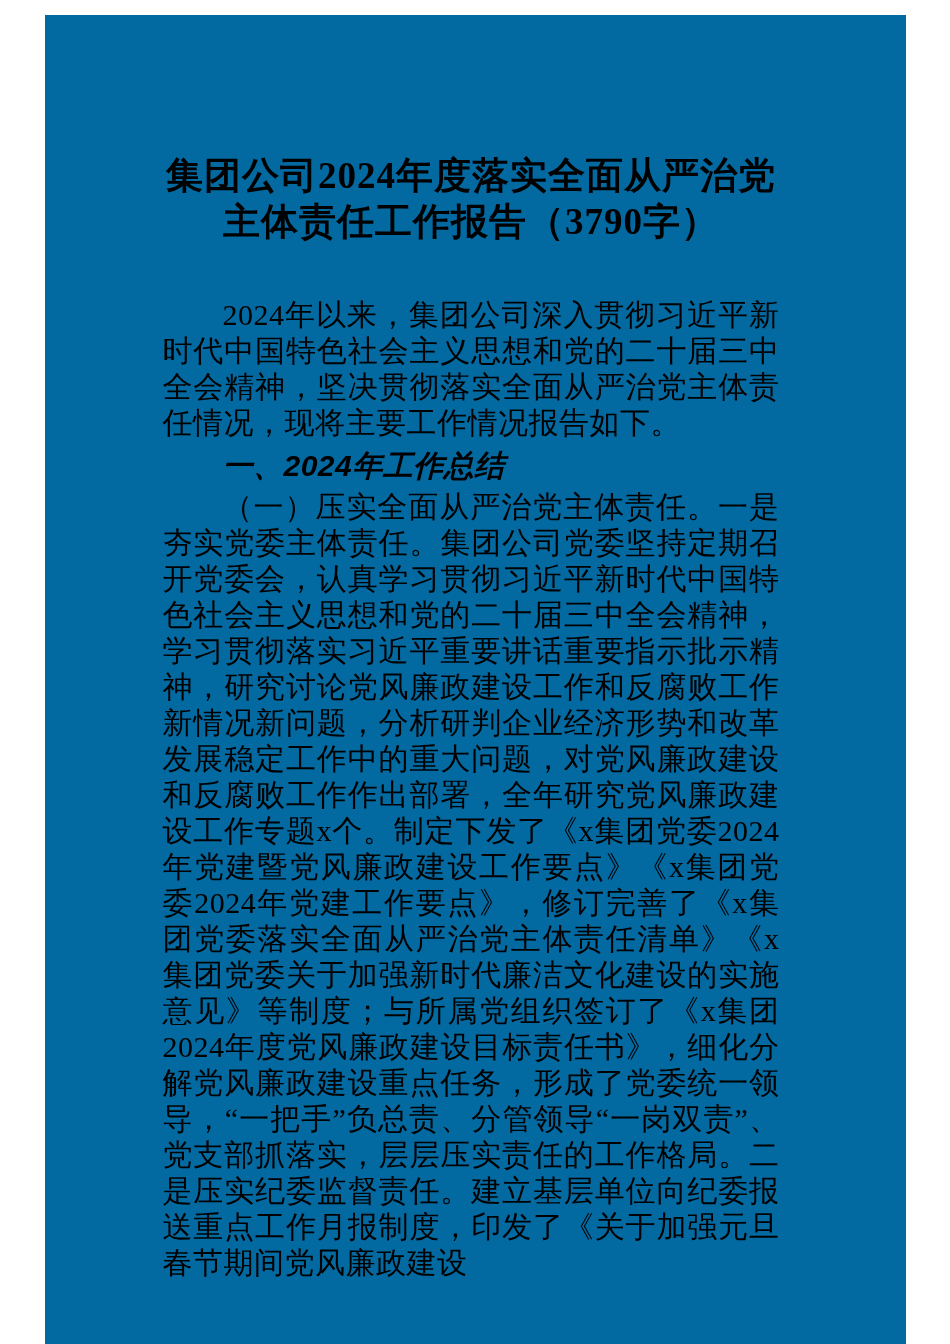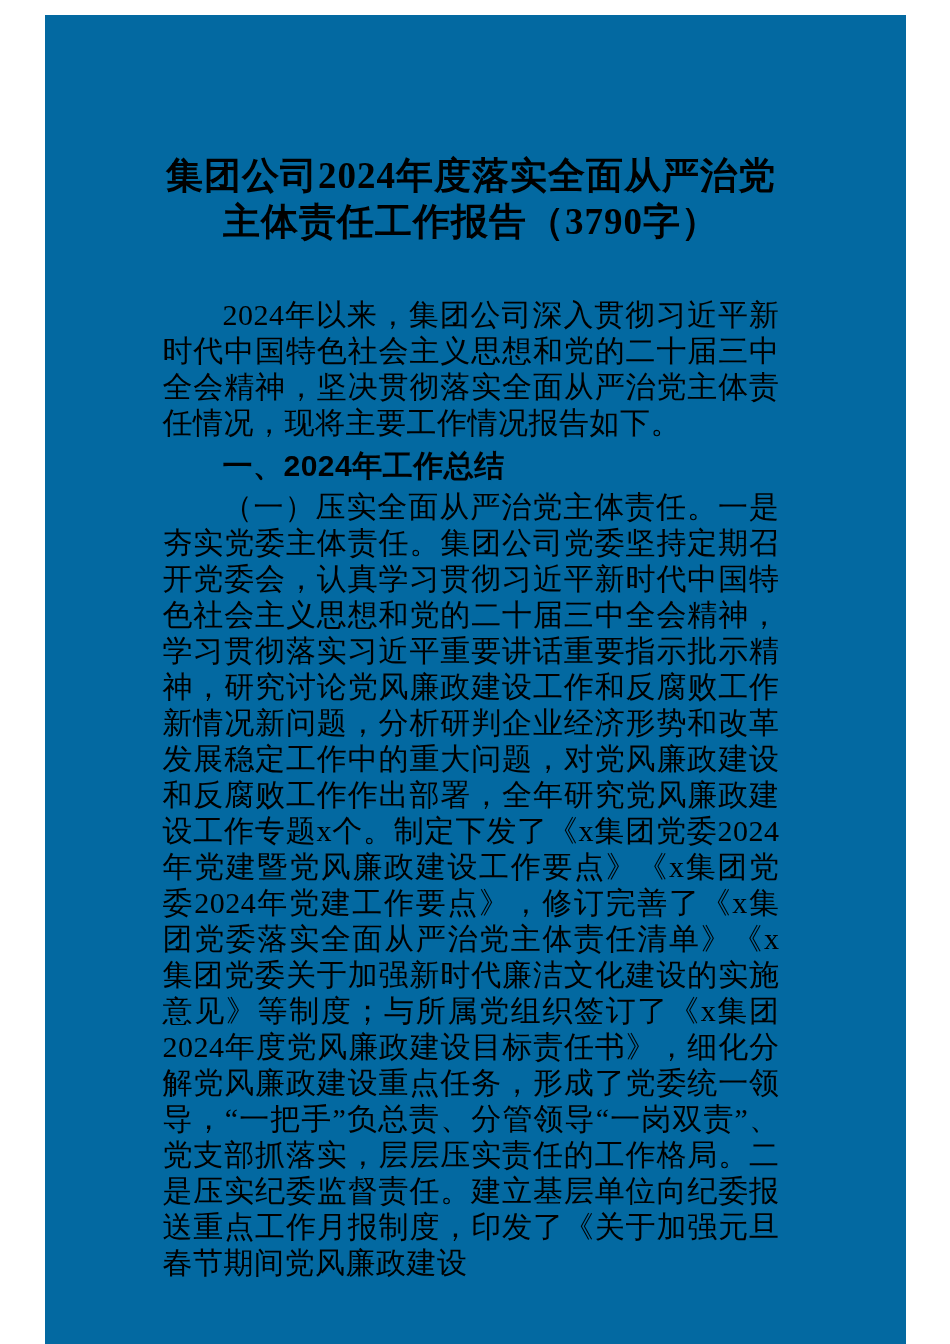--- a/index.html
+++ b/index.html
@@ -44,20 +44,21 @@
     margin-top: 52px;
   }
   .section-heading {
     margin: 2px 0 0 0;
     font-family: "Liberation Sans", "DejaVu Sans", sans-serif;
     font-weight: bold;
     font-size: 30px;
     line-height: 46px;
     text-indent: 60px;
     letter-spacing: 0.5px;
+    font-style: italic;
   }
 </style>
 </head>
 <body>
 
 <div class="page">
   <div class="doc">
 
     <h1 class="doc-title">集团公司2024年度落实全面从严治党主体责任工作报告（3790字）</h1>
 

